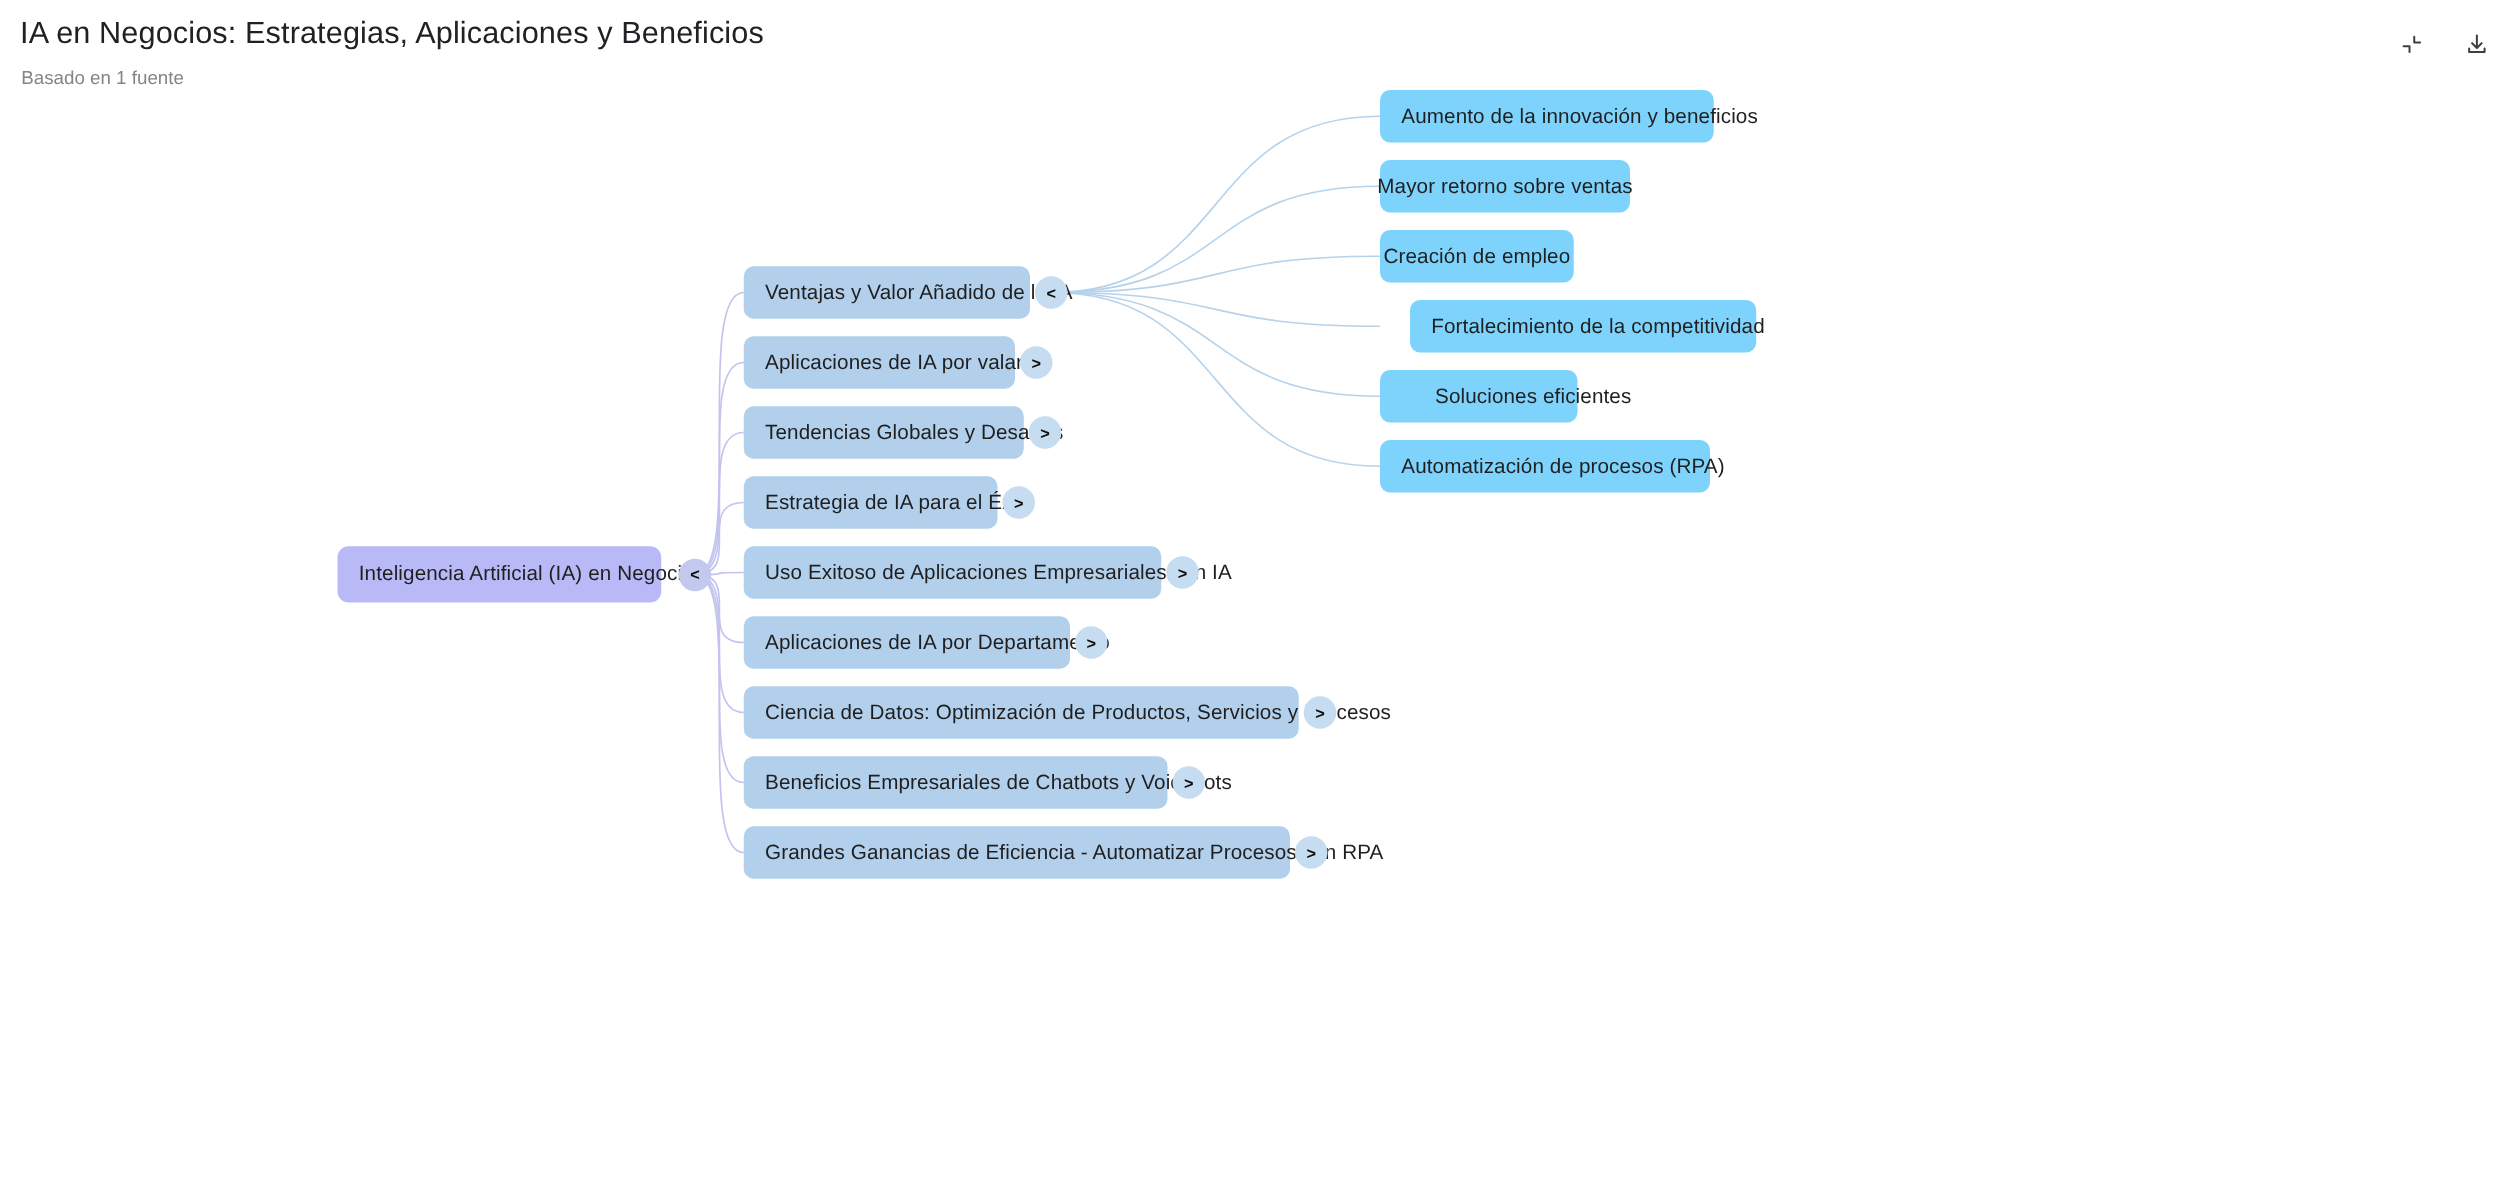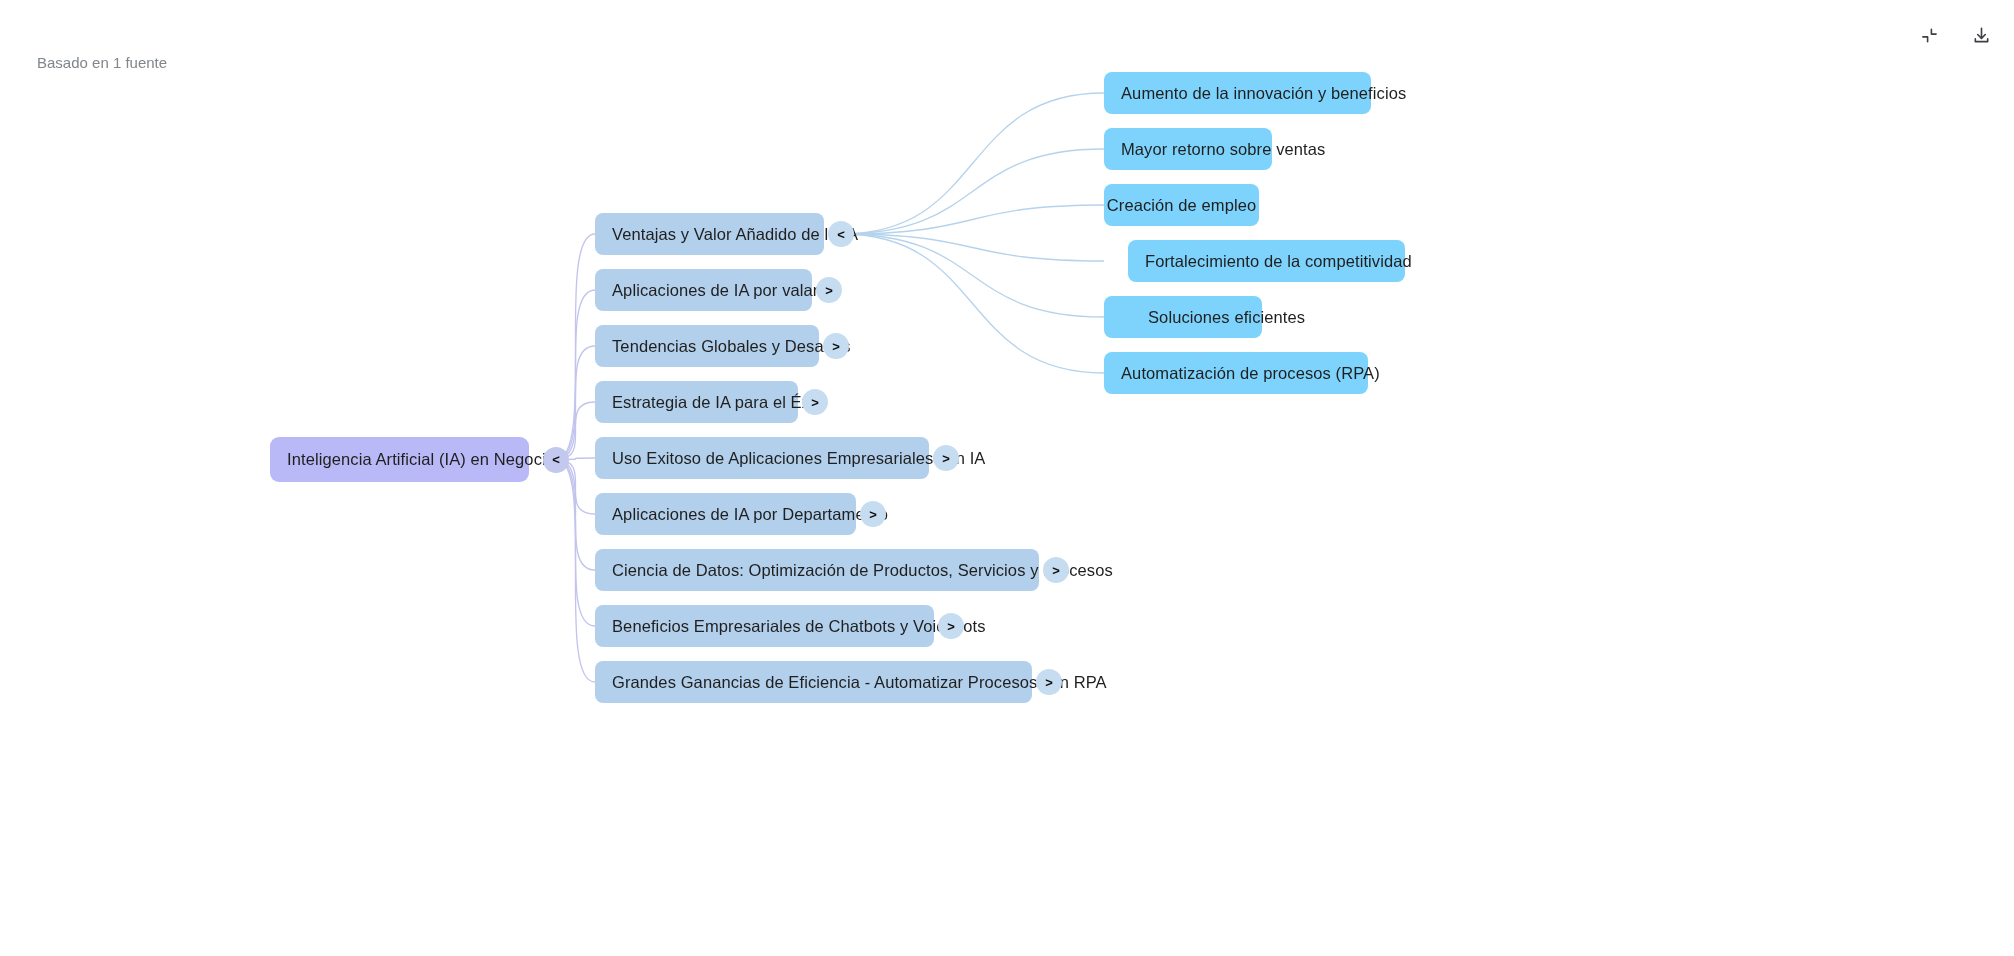--- a/index.html
+++ b/index.html
@@ -14,21 +14,21 @@
 
   
   .header { position: absolute; left: 0; top: 0; width: 2014px; height: 82px; }
   .page-title {
     position: absolute; left: 16px; top: 13px;
     font-size: 24.5px; color: #202124; font-weight: 400;
     letter-spacing: .1px; white-space: nowrap;
   }
   .page-subtitle {
     position: absolute; left: 17px; top: 54px;
-    font-size: 15px; color: #80868b; font-weight: 400; white-space: nowrap; margin-left: 20px;
+    font-size: 15px; color: #80868b; font-weight: 400; white-space: nowrap;
   }
   .header-actions {
     position: absolute; right: 18px; top: 20px;
     display: flex; align-items: center; gap: 22px;
   }
   .hdr-btn {
     width: 30px; height: 30px; display: flex; align-items: center;
     justify-content: center; cursor: pointer; background: none;
     border: none; padding: 0; border-radius: 4px;
   }
@@ -66,20 +66,21 @@
     line-height: 1; user-select: none;
   }
   .toggle.root-toggle { background: #c3c8ee; }
 </style>
 </head>
 <body>
 
 <div id="app">
 
   <div class="header">
+    <div class="page-title">IA en Negocios: Estrategias, Aplicaciones y Beneficios</div>
     <div class="page-subtitle">Basado en 1 fuente</div>
 
     <div class="header-actions">
       <button class="hdr-btn" title="Contraer">
         <span>
           <svg width="17" height="17" viewBox="0 0 18 18" fill="none" stroke="#3c4043" stroke-width="1.7" stroke-linecap="round" stroke-linejoin="round">
             <polyline points="2,10.5 7,10.5 7,15.5"></polyline>
             <polyline points="16,7.5 11,7.5 11,2.5"></polyline>
           </svg>
         </span>
@@ -151,21 +152,21 @@
           <span>Beneficios Empresariales de Chatbots y Voicebots</span>
         </div>
         <div class="toggle" style="left: 938px; top: 531px;">&gt;</div>
         <div class="node lvl2" style="left: 595px; top: 579px; width: 437px;">
           <span>Grandes Ganancias de Eficiencia - Automatizar Procesos con RPA</span>
         </div>
         <div class="toggle" style="left: 1036px; top: 587px;">&gt;</div>
         <div class="node lvl3" style="left: 1104px; top: -10px; width: 267px;">
           <span>Aumento de la innovación y beneficios</span>
         </div>
-        <div class="node lvl3" style="left: 1104px; top: 46px; width: 168px;">
+        <div class="node lvl3" style="left: 1104px; top: 46px; width: 200px; justify-content: center;">
           <span>Mayor retorno sobre ventas</span>
         </div>
         <div class="node lvl3" style="left: 1104px; top: 102px; width: 155px; justify-content: center;">
           <span>Creación de empleo</span>
         </div>
         <div class="node lvl3" style="left: 1128px; top: 158px; width: 277px;">
           <span>Fortalecimiento de la competitividad</span>
         </div>
         <div class="node lvl3" style="left: 1104px; top: 214px; width: 158px; padding-left: 44px;">
           <span>Soluciones eficientes</span>

